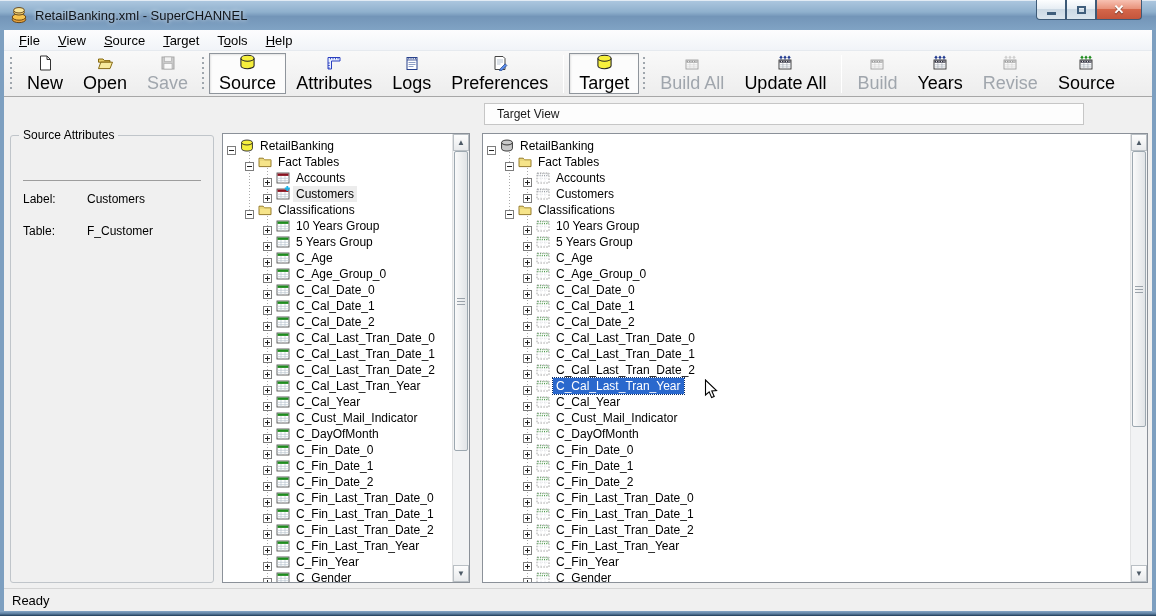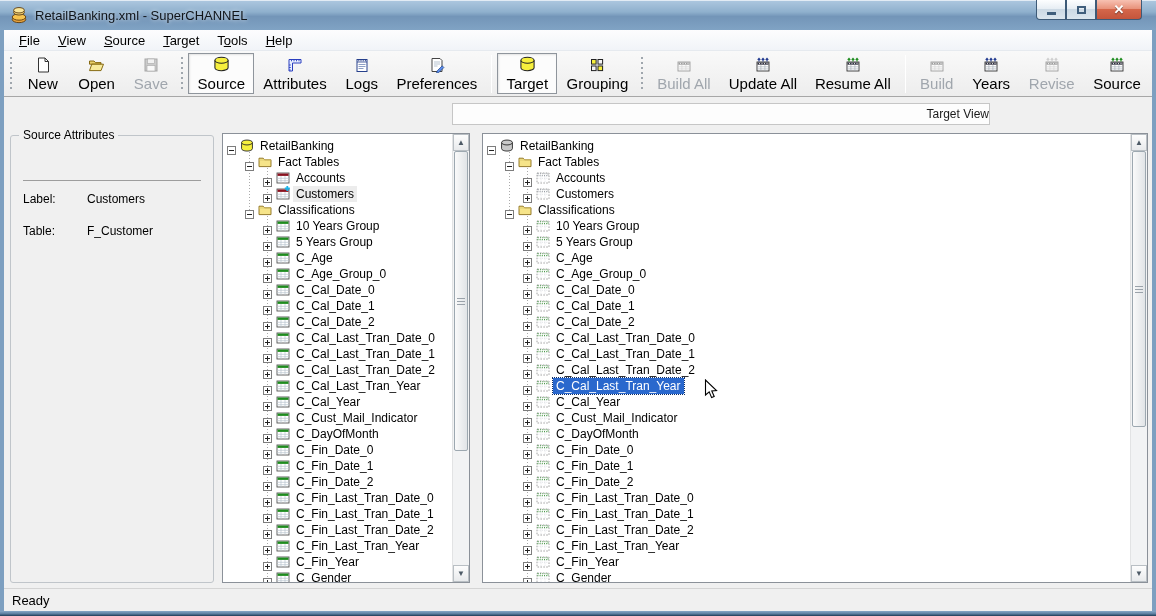--- a/index.html
+++ b/index.html
@@ -37,33 +37,33 @@
   .toolbar { position:absolute; top:21px; left:0; right:0; height:46px;
     background:linear-gradient(180deg,#f9f9f9,#ededed); border-bottom:1px solid #a7a7a7;
     display:flex; align-items:center; padding:0 2px; }
   .tb-grip { width:7px; height:34px; margin:0 2px;
     background:repeating-linear-gradient(180deg,#9fa6ad 0 2px,transparent 2px 5px);
     background-size:2px 100%; background-repeat:repeat-y; background-position:2px 0; }
   .tb-sep { width:1px; height:38px; background:#a9a9a9; border-right:1px solid #fff; margin:0 5px; }
   .tb-btn { height:41px; min-width:52px; padding:2px 9px 1px; display:flex; flex-direction:column;
     align-items:center; justify-content:center; gap:2px; border:1px solid transparent; }
   .tb-btn .ic { height:17px; display:flex; align-items:flex-end; }
-  .tb-btn .lbl { font-size:15px; color:#000; white-space:nowrap; }
+  .tb-btn .lbl { font-size:18px; color:#000; white-space:nowrap; }
   .tb-btn.toggled { background:#fcfcfc; border-color:#8f959c; box-shadow:inset 1px 1px 2px rgba(0,0,0,.10); }
   .tb-btn.disabled .lbl { color:#a0a6ad; }
   .tb-btn.disabled .ic svg { filter:grayscale(1) opacity(.45); }
 
   
   .main { position:absolute; top:67px; left:0; right:0; bottom:23px; background:#f0f0f0; }
 
   .view-header { position:absolute; top:6px; height:22px; background:#fdfdfd;
     border:1px solid #c6c6c6; display:flex; align-items:center; padding-left:12px;
     font-size:12px; color:#1a1a1a; }
   #src-header { left:4px; width:462px; }
-  #tgt-header { left:448px; width:538px;justify-content:flex-end; }
+  #tgt-header { left:480px; width:600px; }
 
   .groupbox { position:absolute; left:6px; top:38px; width:204px; height:448px;
     border:1px solid #c0c5ca; border-radius:3px; }
   .groupbox-label { position:absolute; top:-8px; left:8px; background:#f0f0f0; padding:0 4px;
     font-size:12px; color:#000; }
   .fact-row { position:absolute; left:12px; top:12px; display:flex; align-items:center; gap:6px;
     font-size:12px; color:#000; }
   .gb-sep { position:absolute; left:12px; right:12px; top:44px; height:1px; background:#9d9d9d; }
   .gb-field { position:absolute; left:12px; display:flex; font-size:12px; color:#000; }
   .gb-field .fl { width:64px; }
@@ -213,31 +213,20 @@
       <div class="tb-sep"></div>
       <div class="tb-btn toggled">
         <div class="ic">
           <svg width="17" height="17" viewBox="0 0 16 16" style="overflow:visible">
             <path d="M1.8 4 V11 a6.2 2.8 0 0 0 12.4 0 V4" fill="#f6ef3d" stroke="#222" stroke-width="1"></path>
             <ellipse cx="8" cy="4" rx="6.2" ry="2.8" fill="#f6ef3d" stroke="#222" stroke-width="1"></ellipse>
           </svg>
         </div>
         <div class="lbl">Target</div>
       </div>
-      <div class="tb-btn">
-        <div class="ic">
-          <svg width="16" height="16" viewBox="0 0 16 16">
-            <rect x="2.5" y="2.5" width="4.6" height="4.6" fill="#f6ef3d" stroke="#222"></rect>
-            <rect x="9" y="2.5" width="4.6" height="4.6" fill="none" stroke="#222"></rect>
-            <rect x="2.5" y="9" width="4.6" height="4.6" fill="none" stroke="#222"></rect>
-            <rect x="9" y="9" width="4.6" height="4.6" fill="#f6ef3d" stroke="#222"></rect>
-          </svg>
-        </div>
-        <div class="lbl">Grouping</div>
-      </div>
       <div class="tb-grip"></div>
       <div class="tb-btn disabled">
         <div class="ic">
           <svg width="16" height="16" viewBox="0 0 16 16">
             <rect x="2" y="5" width="12" height="9" fill="#fff" stroke="#333" stroke-width="0.9"></rect>
             <rect x="2.5" y="5.5" width="11" height="2.2" fill="#30303f"></rect>
             <path d="M4 6.6 h1 M6.5 6.6 h1 M9 6.6 h1 M11.5 6.6 h1" stroke="#fff" stroke-width="0.9"></path>
             <path d="M2 9.8 H14 M2 11.9 H14 M5.9 7.7 V14 M9.9 7.7 V14" stroke="#9aa5b0" stroke-width="0.6"></path>
           </svg>
         </div>
@@ -250,86 +239,72 @@
             <rect x="2.5" y="5.5" width="11" height="2.2" fill="#30303f"></rect>
             <path d="M4 6.6 h1 M6.5 6.6 h1 M9 6.6 h1 M11.5 6.6 h1" stroke="#fff" stroke-width="0.9"></path>
             <path d="M2 9.8 H14 M2 11.9 H14 M5.9 7.7 V14 M9.9 7.7 V14" stroke="#9aa5b0" stroke-width="0.6"></path>
             <path d="M4 4.6 V1.4 M2.7 2.8 L4 1.3 l1.3 1.5" fill="none" stroke="#223a8f" stroke-width="1.1"></path>
             <path d="M8 4.6 V1.4 M6.7 2.8 L8 1.3 l1.3 1.5" fill="none" stroke="#223a8f" stroke-width="1.1"></path>
             <path d="M12 4.6 V1.4 M10.7 2.8 L12 1.3 l1.3 1.5" fill="none" stroke="#223a8f" stroke-width="1.1"></path>
           </svg>
         </div>
         <div class="lbl">Update All</div>
       </div>
+      <div class="tb-sep"></div>
+      <div class="tb-btn disabled">
+        <div class="ic">
+          <svg width="16" height="16" viewBox="0 0 16 16">
+            <rect x="2" y="5" width="12" height="9" fill="#fff" stroke="#333" stroke-width="0.9"></rect>
+            <rect x="2.5" y="5.5" width="11" height="2.2" fill="#30303f"></rect>
+            <path d="M4 6.6 h1 M6.5 6.6 h1 M9 6.6 h1 M11.5 6.6 h1" stroke="#fff" stroke-width="0.9"></path>
+            <path d="M2 9.8 H14 M2 11.9 H14 M5.9 7.7 V14 M9.9 7.7 V14" stroke="#9aa5b0" stroke-width="0.6"></path>
+          </svg>
+        </div>
+        <div class="lbl">Build</div>
+      </div>
+      <div class="tb-btn">
+        <div class="ic">
+          <svg width="16" height="16" viewBox="0 0 16 16">
+            <rect x="2" y="5" width="12" height="9" fill="#fff" stroke="#333" stroke-width="0.9"></rect>
+            <rect x="2.5" y="5.5" width="11" height="2.2" fill="#30303f"></rect>
+            <path d="M4 6.6 h1 M6.5 6.6 h1 M9 6.6 h1 M11.5 6.6 h1" stroke="#fff" stroke-width="0.9"></path>
+            <path d="M2 9.8 H14 M2 11.9 H14 M5.9 7.7 V14 M9.9 7.7 V14" stroke="#9aa5b0" stroke-width="0.6"></path>
+            <path d="M4 4.6 V1.4 M2.7 2.8 L4 1.3 l1.3 1.5" fill="none" stroke="#223a8f" stroke-width="1.1"></path>
+            <path d="M8 4.6 V1.4 M6.7 2.8 L8 1.3 l1.3 1.5" fill="none" stroke="#223a8f" stroke-width="1.1"></path>
+            <path d="M12 4.6 V1.4 M10.7 2.8 L12 1.3 l1.3 1.5" fill="none" stroke="#223a8f" stroke-width="1.1"></path>
+          </svg>
+        </div>
+        <div class="lbl">Years</div>
+      </div>
+      <div class="tb-btn disabled">
+        <div class="ic">
+          <svg width="16" height="16" viewBox="0 0 16 16">
+            <rect x="2" y="5" width="12" height="9" fill="#fff" stroke="#333" stroke-width="0.9"></rect>
+            <rect x="2.5" y="5.5" width="11" height="2.2" fill="#30303f"></rect>
+            <path d="M4 6.6 h1 M6.5 6.6 h1 M9 6.6 h1 M11.5 6.6 h1" stroke="#fff" stroke-width="0.9"></path>
+            <path d="M2 9.8 H14 M2 11.9 H14 M5.9 7.7 V14 M9.9 7.7 V14" stroke="#9aa5b0" stroke-width="0.6"></path>
+            <path d="M4 4.6 V1.4 M2.7 2.8 L4 1.3 l1.3 1.5" fill="none" stroke="#9aa0a6" stroke-width="1.1"></path>
+            <path d="M8 4.6 V1.4 M6.7 2.8 L8 1.3 l1.3 1.5" fill="none" stroke="#9aa0a6" stroke-width="1.1"></path>
+            <path d="M12 4.6 V1.4 M10.7 2.8 L12 1.3 l1.3 1.5" fill="none" stroke="#9aa0a6" stroke-width="1.1"></path>
+          </svg>
+        </div>
+        <div class="lbl">Revise</div>
+      </div>
       <div class="tb-btn">
         <div class="ic">
           <svg width="16" height="16" viewBox="0 0 16 16">
             <rect x="2" y="5" width="12" height="9" fill="#fff" stroke="#333" stroke-width="0.9"></rect>
             <rect x="2.5" y="5.5" width="11" height="2.2" fill="#30303f"></rect>
             <path d="M4 6.6 h1 M6.5 6.6 h1 M9 6.6 h1 M11.5 6.6 h1" stroke="#fff" stroke-width="0.9"></path>
             <path d="M2 9.8 H14 M2 11.9 H14 M5.9 7.7 V14 M9.9 7.7 V14" stroke="#9aa5b0" stroke-width="0.6"></path>
             <path d="M4 4.6 V1.4 M2.7 2.8 L4 1.3 l1.3 1.5" fill="none" stroke="#1f8c1f" stroke-width="1.1"></path>
             <path d="M8 4.6 V1.4 M6.7 2.8 L8 1.3 l1.3 1.5" fill="none" stroke="#1f8c1f" stroke-width="1.1"></path>
             <path d="M12 4.6 V1.4 M10.7 2.8 L12 1.3 l1.3 1.5" fill="none" stroke="#1f8c1f" stroke-width="1.1"></path>
           </svg>
         </div>
-        <div class="lbl">Resume All</div>
-      </div>
-      <div class="tb-sep"></div>
-      <div class="tb-btn disabled">
-        <div class="ic">
-          <svg width="16" height="16" viewBox="0 0 16 16">
-            <rect x="2" y="5" width="12" height="9" fill="#fff" stroke="#333" stroke-width="0.9"></rect>
-            <rect x="2.5" y="5.5" width="11" height="2.2" fill="#30303f"></rect>
-            <path d="M4 6.6 h1 M6.5 6.6 h1 M9 6.6 h1 M11.5 6.6 h1" stroke="#fff" stroke-width="0.9"></path>
-            <path d="M2 9.8 H14 M2 11.9 H14 M5.9 7.7 V14 M9.9 7.7 V14" stroke="#9aa5b0" stroke-width="0.6"></path>
-          </svg>
-        </div>
-        <div class="lbl">Build</div>
-      </div>
-      <div class="tb-btn">
-        <div class="ic">
-          <svg width="16" height="16" viewBox="0 0 16 16">
-            <rect x="2" y="5" width="12" height="9" fill="#fff" stroke="#333" stroke-width="0.9"></rect>
-            <rect x="2.5" y="5.5" width="11" height="2.2" fill="#30303f"></rect>
-            <path d="M4 6.6 h1 M6.5 6.6 h1 M9 6.6 h1 M11.5 6.6 h1" stroke="#fff" stroke-width="0.9"></path>
-            <path d="M2 9.8 H14 M2 11.9 H14 M5.9 7.7 V14 M9.9 7.7 V14" stroke="#9aa5b0" stroke-width="0.6"></path>
-            <path d="M4 4.6 V1.4 M2.7 2.8 L4 1.3 l1.3 1.5" fill="none" stroke="#223a8f" stroke-width="1.1"></path>
-            <path d="M8 4.6 V1.4 M6.7 2.8 L8 1.3 l1.3 1.5" fill="none" stroke="#223a8f" stroke-width="1.1"></path>
-            <path d="M12 4.6 V1.4 M10.7 2.8 L12 1.3 l1.3 1.5" fill="none" stroke="#223a8f" stroke-width="1.1"></path>
-          </svg>
-        </div>
-        <div class="lbl">Years</div>
-      </div>
-      <div class="tb-btn disabled">
-        <div class="ic">
-          <svg width="16" height="16" viewBox="0 0 16 16">
-            <rect x="2" y="5" width="12" height="9" fill="#fff" stroke="#333" stroke-width="0.9"></rect>
-            <rect x="2.5" y="5.5" width="11" height="2.2" fill="#30303f"></rect>
-            <path d="M4 6.6 h1 M6.5 6.6 h1 M9 6.6 h1 M11.5 6.6 h1" stroke="#fff" stroke-width="0.9"></path>
-            <path d="M2 9.8 H14 M2 11.9 H14 M5.9 7.7 V14 M9.9 7.7 V14" stroke="#9aa5b0" stroke-width="0.6"></path>
-            <path d="M4 4.6 V1.4 M2.7 2.8 L4 1.3 l1.3 1.5" fill="none" stroke="#9aa0a6" stroke-width="1.1"></path>
-            <path d="M8 4.6 V1.4 M6.7 2.8 L8 1.3 l1.3 1.5" fill="none" stroke="#9aa0a6" stroke-width="1.1"></path>
-            <path d="M12 4.6 V1.4 M10.7 2.8 L12 1.3 l1.3 1.5" fill="none" stroke="#9aa0a6" stroke-width="1.1"></path>
-          </svg>
-        </div>
-        <div class="lbl">Revise</div>
-      </div>
-      <div class="tb-btn">
-        <div class="ic">
-          <svg width="16" height="16" viewBox="0 0 16 16">
-            <rect x="2" y="5" width="12" height="9" fill="#fff" stroke="#333" stroke-width="0.9"></rect>
-            <rect x="2.5" y="5.5" width="11" height="2.2" fill="#30303f"></rect>
-            <path d="M4 6.6 h1 M6.5 6.6 h1 M9 6.6 h1 M11.5 6.6 h1" stroke="#fff" stroke-width="0.9"></path>
-            <path d="M2 9.8 H14 M2 11.9 H14 M5.9 7.7 V14 M9.9 7.7 V14" stroke="#9aa5b0" stroke-width="0.6"></path>
-            <path d="M4 4.6 V1.4 M2.7 2.8 L4 1.3 l1.3 1.5" fill="none" stroke="#1f8c1f" stroke-width="1.1"></path>
-            <path d="M8 4.6 V1.4 M6.7 2.8 L8 1.3 l1.3 1.5" fill="none" stroke="#1f8c1f" stroke-width="1.1"></path>
-            <path d="M12 4.6 V1.4 M10.7 2.8 L12 1.3 l1.3 1.5" fill="none" stroke="#1f8c1f" stroke-width="1.1"></path>
-          </svg>
-        </div>
         <div class="lbl">Source</div>
       </div>
     </div>
 
   <div class="main">
     <div class="view-header" id="tgt-header">
       <span>Target View</span>
     </div>
 
     <div class="groupbox">

